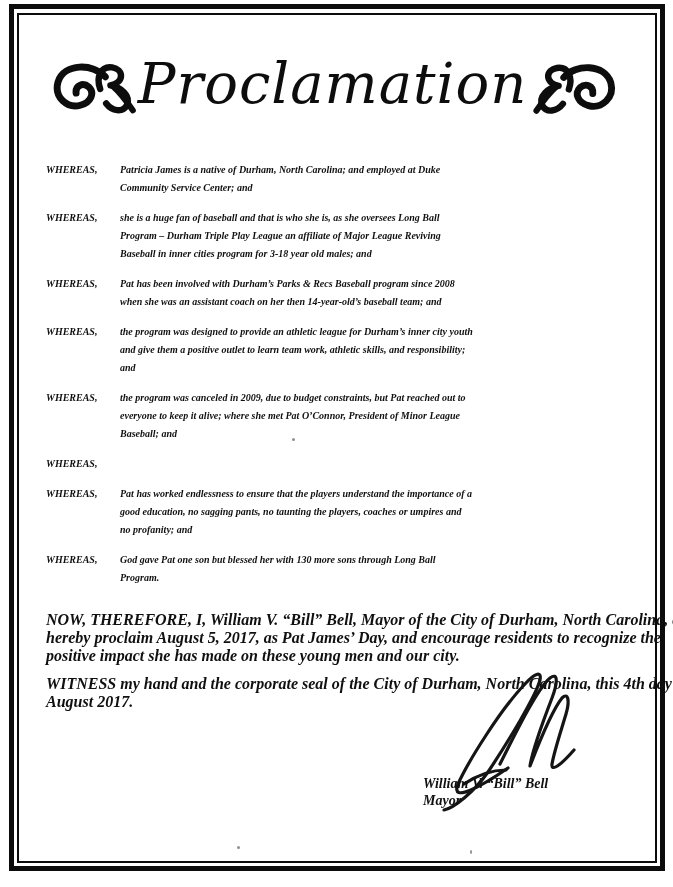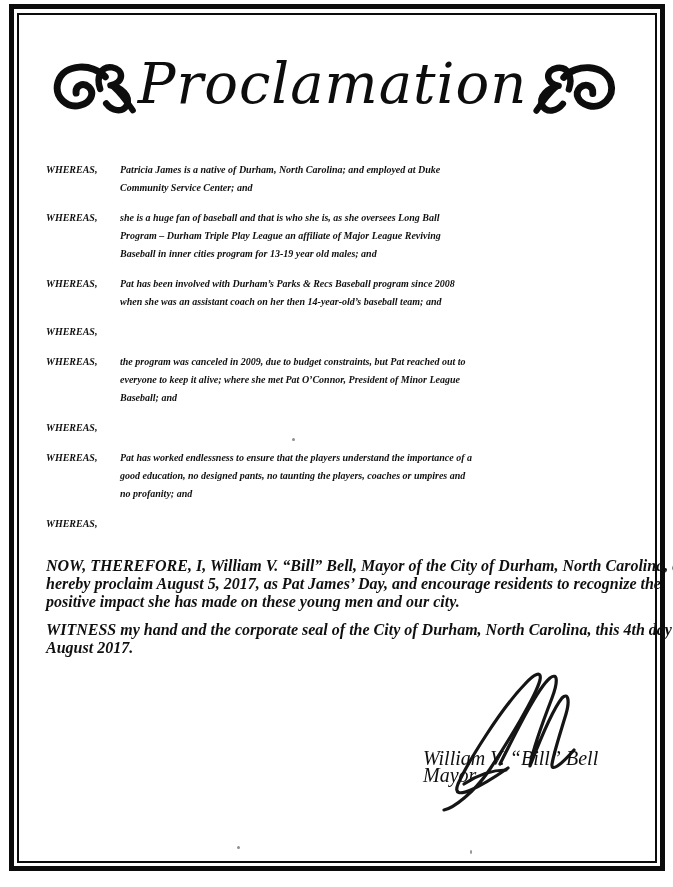--- a/index.html
+++ b/index.html
@@ -53,23 +53,23 @@
     font-size:10px; line-height:18px;
   }
   .para {
     white-space:pre;
     font-weight:bold; font-style:italic;
     font-size:16px; line-height:18px;
   }
   .para-therefore { margin-top:24px; }
   .para-witness  { margin-top:10px; }
   .sig-block {
-    position:absolute; left:423px; top:750px;
-    font-weight:normal; font-style:italic;
-    font-size:20px; line-height:17px;
+    position:absolute; left:423px; top:775px;
+    font-weight:bold; font-style:italic;
+    font-size:14px; line-height:17px;
   }
   .signature-svg {
     position:absolute; left:430px; top:668px;
     pointer-events:none;
   }
   .speck { position:absolute; width:3px; height:3px; background:#444; border-radius:50%; opacity:.6; }
   .speck1 { left:292px; top:438px; }
   .speck2 { left:237px; top:846px; }
   .speck3 { left:470px; top:850px; width:2px; height:4px; }
 </style>
@@ -103,47 +103,52 @@
 
     <div class="clause">
       <span class="clause-label">WHEREAS,</span>
       <span class="clause-text">Patricia James is a native of Durham, North Carolina; and employed at Duke
 Community Service Center; and</span>
     </div>
     <div class="clause">
       <span class="clause-label">WHEREAS,</span>
       <span class="clause-text">she is a huge fan of baseball and that is who she is, as she oversees Long Ball
 Program – Durham Triple Play League an affiliate of Major League Reviving
-Baseball in inner cities program for 13-19 year old males; and</span>
+Baseball in inner cities program for 3-18 year old males; and</span>
     </div>
     <div class="clause">
       <span class="clause-label">WHEREAS,</span>
       <span class="clause-text">Pat has been involved with Durham’s Parks &amp; Recs Baseball program since 2008
 when she was an assistant coach on her then 14-year-old’s baseball team; and</span>
     </div>
     <div class="clause">
       <span class="clause-label">WHEREAS,</span>
+      <span class="clause-text">the program was designed to provide an athletic league for Durham’s inner city youth
+and give them a positive outlet to learn team work, athletic skills, and responsibility;
+and</span>
     </div>
     <div class="clause">
       <span class="clause-label">WHEREAS,</span>
       <span class="clause-text">the program was canceled in 2009, due to budget constraints, but Pat reached out to
 everyone to keep it alive; where she met Pat O’Connor, President of Minor League
 Baseball; and</span>
     </div>
     <div class="clause">
       <span class="clause-label">WHEREAS,</span>
     </div>
     <div class="clause">
       <span class="clause-label">WHEREAS,</span>
       <span class="clause-text">Pat has worked endlessness to ensure that the players understand the importance of a
-good education, no designed pants, no taunting the players, coaches or umpires and
+good education, no sagging pants, no taunting the players, coaches or umpires and
 no profanity; and</span>
     </div>
     <div class="clause">
       <span class="clause-label">WHEREAS,</span>
+      <span class="clause-text">God gave Pat one son but blessed her with 130 more sons through Long Ball
+Program.</span>
     </div>
 
     <div class="para para-therefore">NOW, THEREFORE, I, William V. “Bill” Bell, Mayor of the City of Durham, North Carolina, do
 hereby proclaim August 5, 2017, as Pat James’ Day, and encourage residents to recognize the
 positive impact she has made on these young men and our city.</div>
     <div class="para para-witness">WITNESS my hand and the corporate seal of the City of Durham, North Carolina, this 4th day of
 August 2017.</div>
   </div>
 
   <svg class="signature-svg" width="172" height="150" viewBox="0 0 172 150" fill="none" stroke="#151515" stroke-width="3.2" stroke-linecap="round" stroke-linejoin="round">

